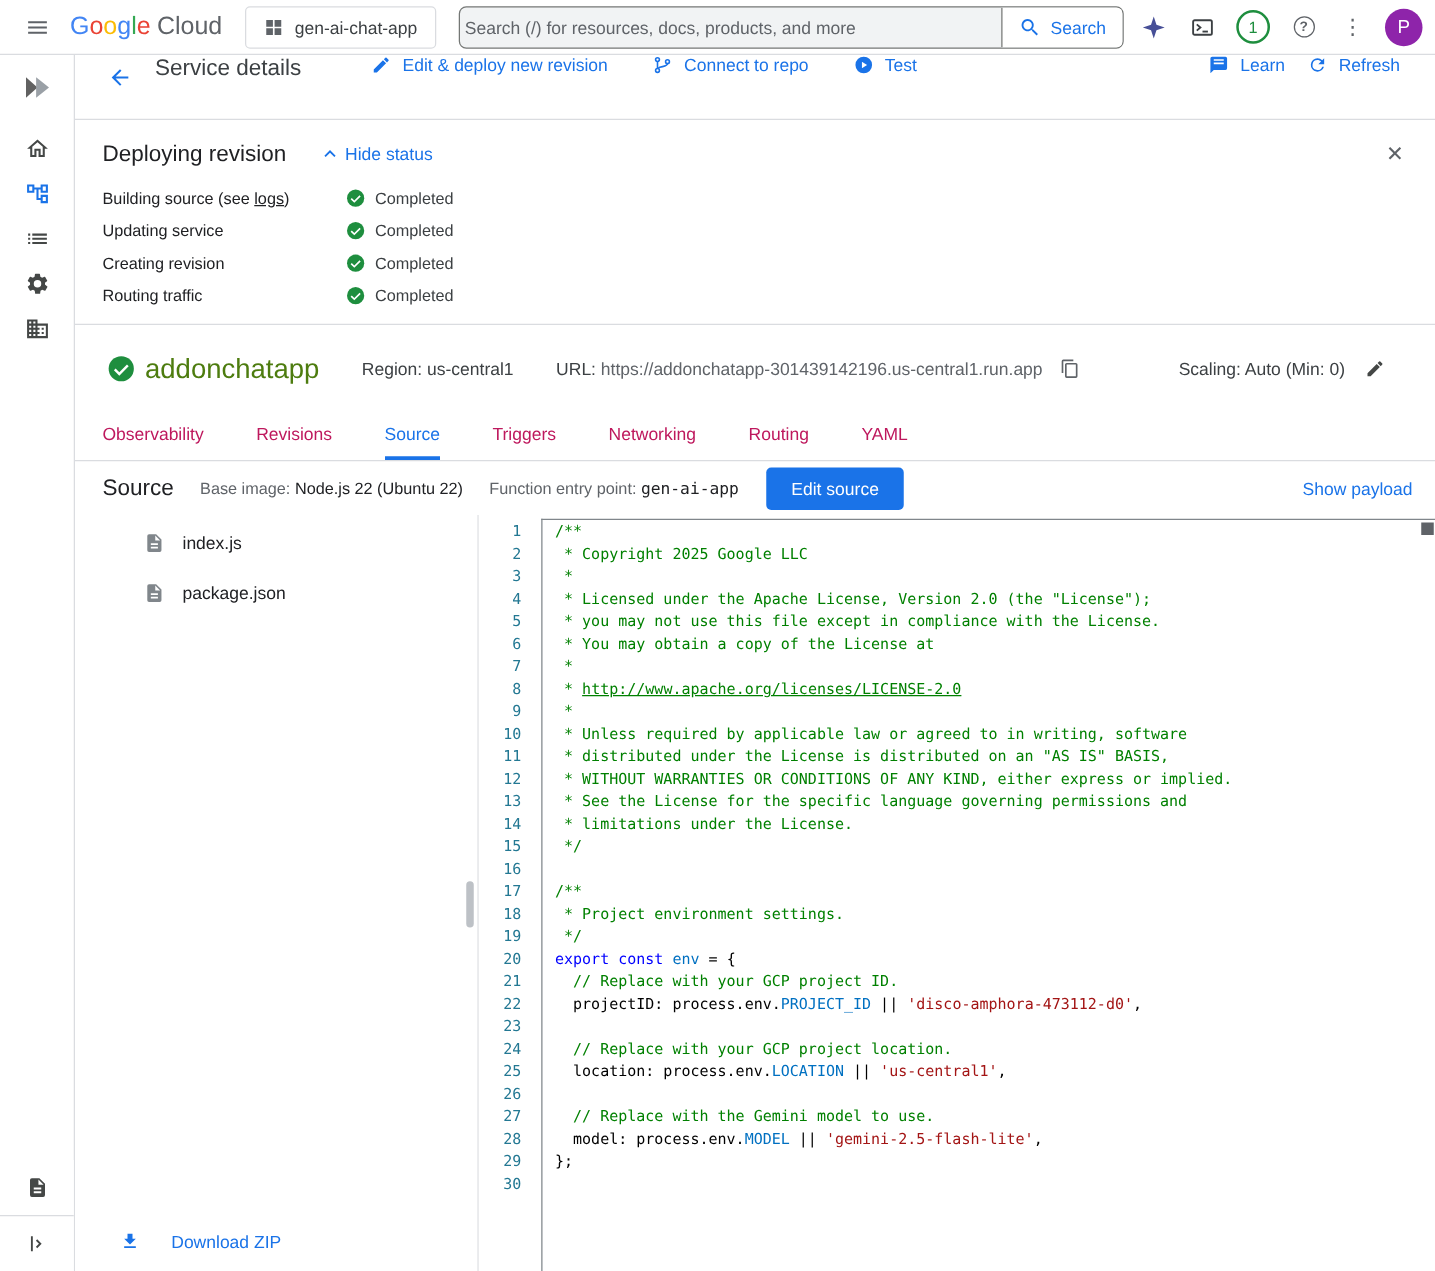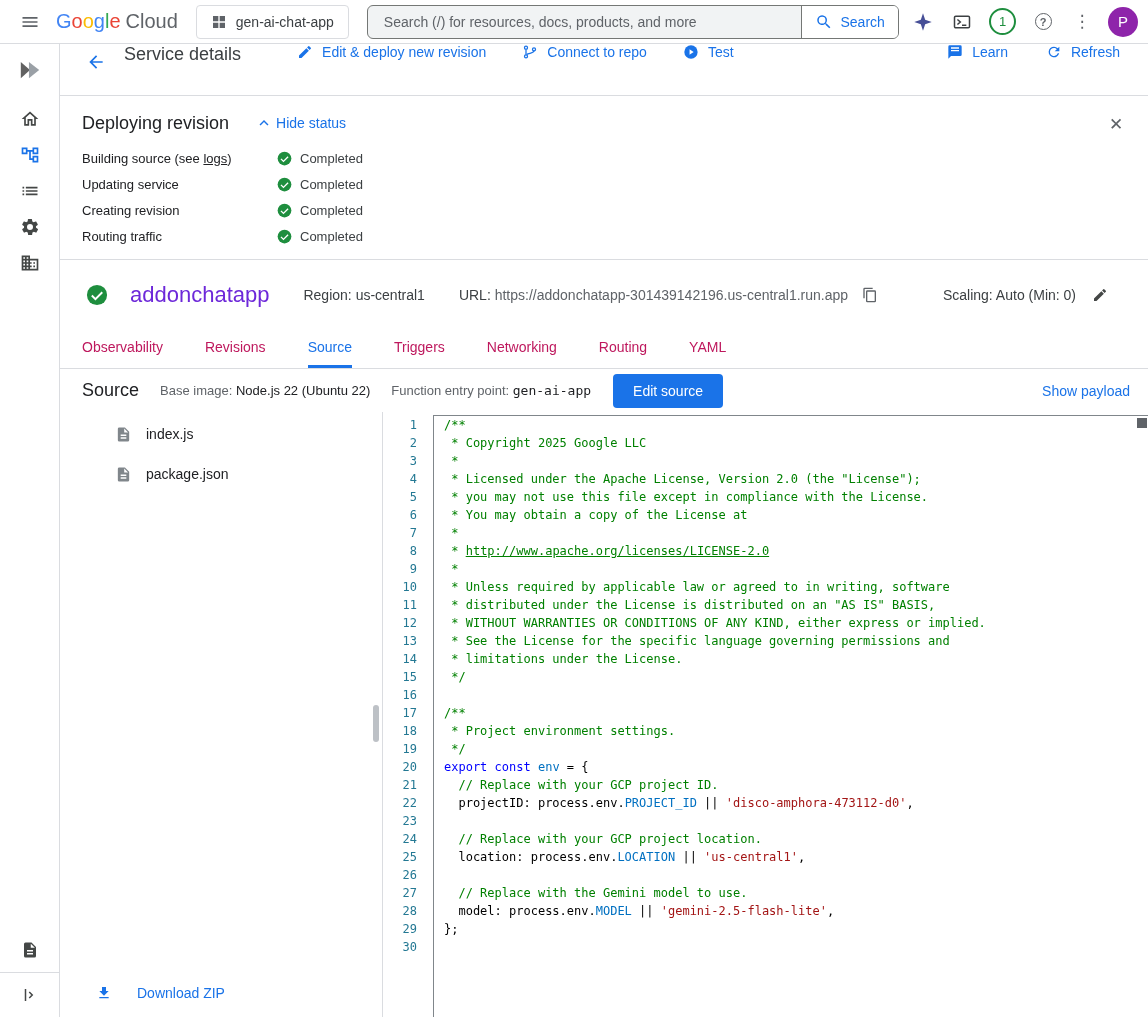--- a/index.html
+++ b/index.html
@@ -10,21 +10,21 @@
   .screen{position:relative;width:1148px;height:1017px;overflow:hidden;background:#fff}
 
   
   .topbar{position:absolute;top:0;left:0;right:0;height:44px;display:flex;align-items:center;border-bottom:1px solid #dadce0;padding:0 10px 0 12px;background:#fff;z-index:5}
   .iconbtn{display:flex;align-items:center;justify-content:center;width:36px;height:36px;border-radius:50%;flex:none}
   .gclogo{display:flex;align-items:baseline;margin:0 18px 0 8px;font-size:20px;white-space:nowrap}
   .g-letters span{font-weight:500}
   .cloudword{color:#5f6368;margin-left:5px;font-weight:400}
   .projectbtn{display:flex;align-items:center;gap:9px;height:34px;padding:0 14px;border:1px solid #dadce0;border-radius:4px;font-size:14px;color:#3c4043;white-space:nowrap}
   .searchwrap{flex:1;max-width:532px;height:34px;margin-left:18px;border:1px solid #747775;border-radius:6px;display:flex;background:#f1f3f4;overflow:hidden}
-  .searchinput{flex:1;border:none;background:transparent;padding:0 16px;font-size:14px;color:#202124;outline:none;font-family:inherit}
+  .searchinput{flex:1;border:none;background:transparent;padding:0 4px;font-size:14px;color:#202124;outline:none;font-family:inherit}
   .searchinput::placeholder{color:#5f6368}
   .searchbtn{display:flex;align-items:center;gap:7px;background:#fff;border-left:1px solid #747775;padding:0 13px;color:var(--accent,#1a73e8);font-size:14px;font-weight:500}
   .tbright{margin-left:auto;display:flex;align-items:center;gap:3px}
   .badgebtn{width:27px;height:27px;border:2px solid var(--success,#1e8e3e);border-radius:50%;color:var(--success,#1e8e3e);font-size:13px;font-weight:500;display:flex;align-items:center;justify-content:center;margin:0 6px;text-align:center}
   .helpq{display:flex;width:17px;height:17px;border:1.7px solid #5f6368;border-radius:50%;align-items:center;justify-content:center;font-size:11px;font-weight:700;color:#5f6368}
   .dots{font-size:17px;color:#5f6368;line-height:1}
   .avatar{width:30px;height:30px;border-radius:50%;background:var(--avatar,#8e24aa);color:#fff;font-size:15px;font-weight:500;display:flex;align-items:center;justify-content:center;margin-left:5px;text-align:center}
   .avatar span{margin:0 auto}
 
   
@@ -34,41 +34,41 @@
   .navitem{width:60px;height:36px;display:flex;align-items:center;justify-content:center;color:#444746}
   .navitem.active{color:var(--accent,#1a73e8)}
   .sidebottom{position:absolute;bottom:0;left:0;width:59px;background:#fff}
   .sb-divider{border-top:1px solid #dadce0}
   .sidebottom .navitem{height:44px}
 
   
   .subheader{position:absolute;left:60px;top:44px;right:0;height:52px;border-bottom:1px solid #dadce0;display:flex;align-items:flex-start;padding:0 28px 0 18px;background:#fff}
   .pagetitle{font-size:18px;font-weight:400;color:#3c4043;margin-left:10px;margin-right:56px;white-space:nowrap}
   .hact{display:flex;align-items:center;gap:9px;color:var(--accent,#1a73e8);font-size:14px;font-weight:500;margin-right:36px;white-space:nowrap}
-  .rightacts{margin-left:auto;display:flex;align-items:center;gap:38px}
+  .rightacts{margin-left:auto;display:flex;align-items:center;gap:18px}
   .rightacts .hact{margin-right:0}
 
   
   .main{position:absolute;left:60px;top:96px;right:0;bottom:0;background:#fff}
 
   .deploy{position:relative;height:164px;border-bottom:1px solid #dadce0;padding:14px 0 0 22px}
   .deploy-head{display:flex;align-items:center;height:26px}
   .deploy-head h2{font-size:18px;font-weight:500;color:#202124}
   .hidestatus{display:flex;align-items:center;gap:3px;color:var(--accent,#1a73e8);font-size:14px;font-weight:400;margin-left:26px}
   .closebtn{position:absolute;top:10px;right:14px;width:36px;height:36px;font-size:17px;color:#5f6368;display:flex;align-items:center;justify-content:center}
   .steps{margin-top:9px}
   .step{display:flex;align-items:center;height:26px}
   .steplabel{width:195px;font-size:13px;font-weight:500;color:#202124}
   .loglink{text-decoration:underline;cursor:pointer}
   .stepstatus{display:flex;align-items:center;gap:8px;font-size:13px;color:#3c4043}
   .chk{width:15px;height:15px;flex:none}
 
   .svc{height:70px;display:flex;align-items:center;padding-left:26px}
   .bigchk{width:22px;height:22px;flex:none}
-  .svcname{font-size:22px;font-weight:400;color:#6d28d9;margin-left:22px;white-space:nowrap}
+  .svcname{font-size:22px;font-weight:400;color:#4d7c0f;margin-left:8px;white-space:nowrap}
   .svcmeta{font-size:14px;color:#3c4043;margin-left:34px;white-space:nowrap}
   .urltext{color:#5f6368}
   .copybtn{margin-left:4px}
   .svcright{margin-left:auto;display:flex;align-items:center;gap:6px;padding-right:30px}
   .scaling{font-size:14px;color:#3c4043;white-space:nowrap}
 
   .tabs{height:39px;border-bottom:1px solid #dadce0;display:flex;padding-left:22px}
   .tab{margin-right:42px;font-size:14px;font-weight:500;color:#be185d;line-height:35px;border-bottom:3px solid transparent;white-space:nowrap}
   .tab.active{color:var(--accent,#1a73e8);border-bottom-color:var(--accent,#1a73e8)}
 

